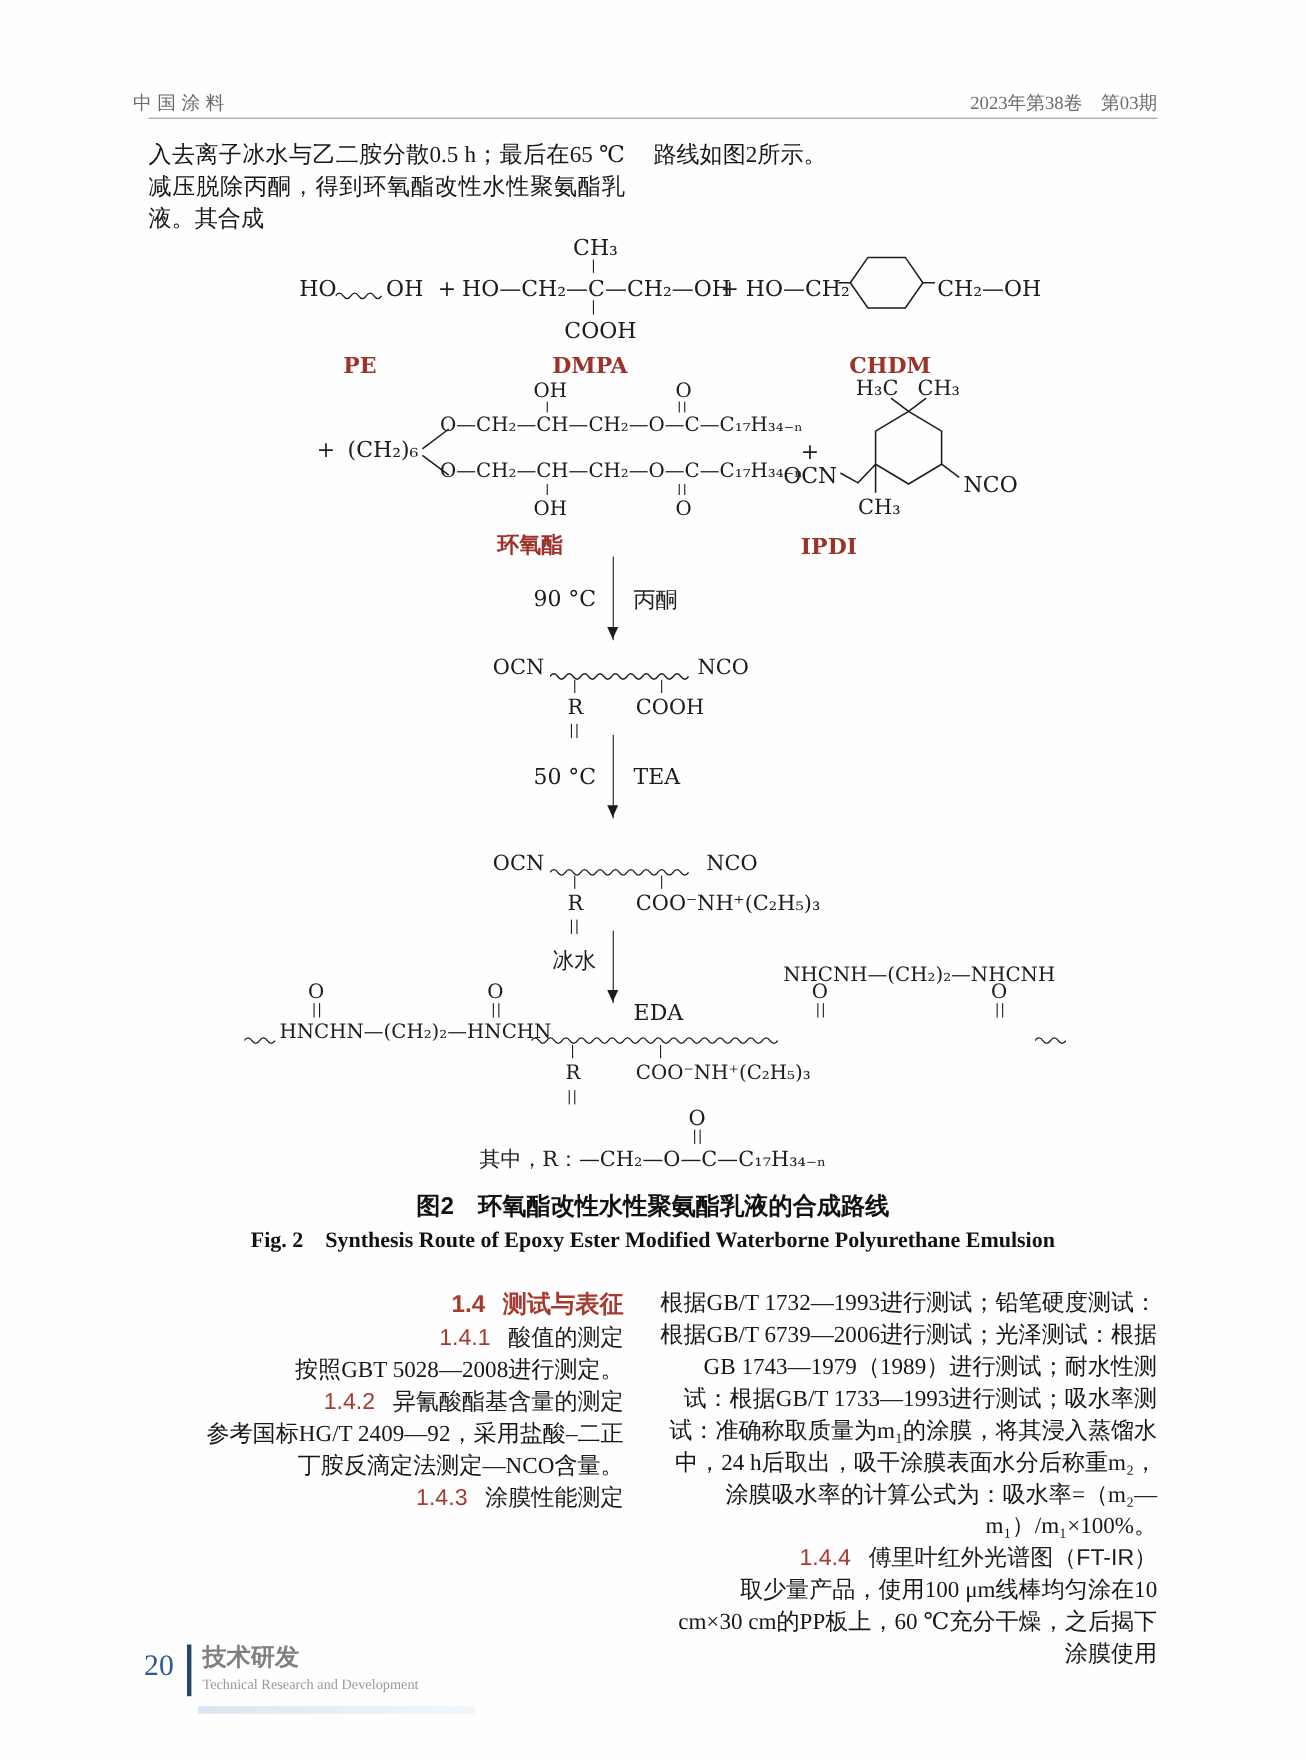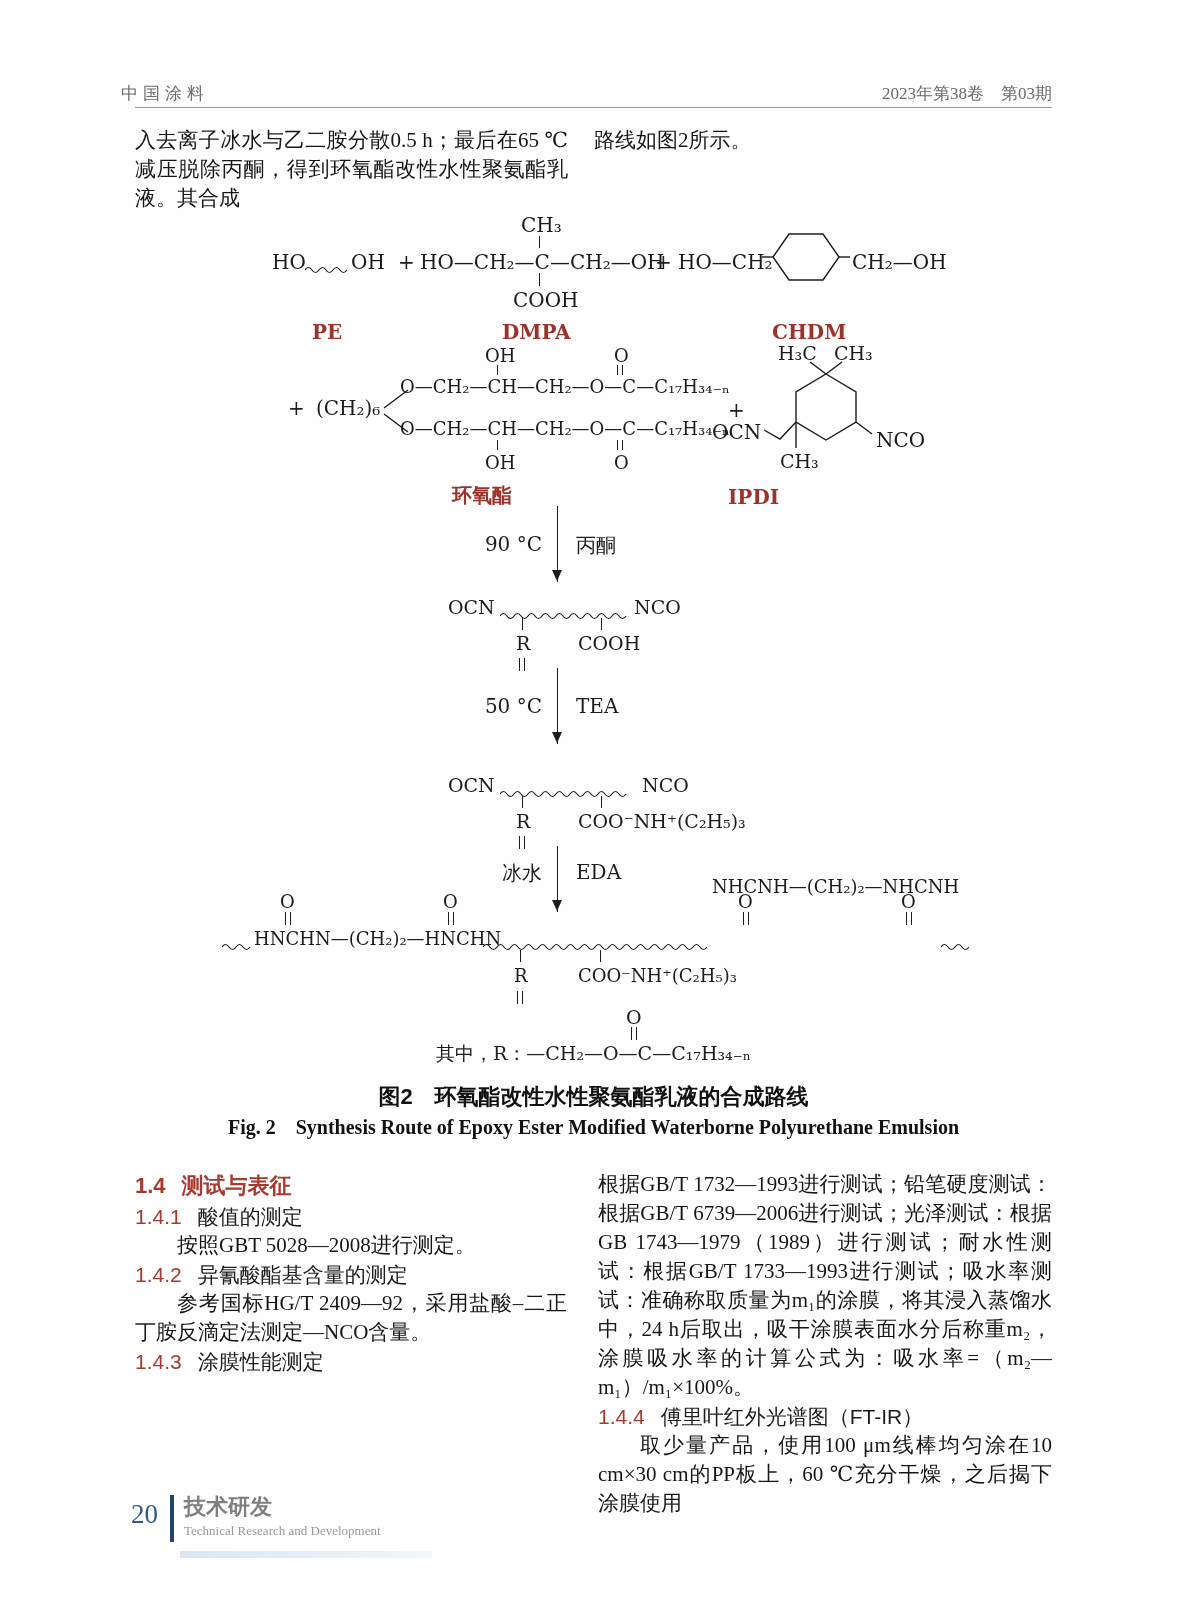--- a/index.html
+++ b/index.html
@@ -3,21 +3,21 @@
 <meta charset="utf-8">
 <style>
   html,body{margin:0;padding:0;background:#ffffff;}
   .page{position:relative;width:1187px;height:1600px;background:#fefefe;overflow:hidden;
         font-family:"Liberation Serif","DejaVu Serif",serif;color:#1c1c1c;}
   
   .hdr{position:absolute;font-size:17px;color:#6b6b6b;font-family:"Liberation Serif","DejaVu Serif",serif;}
   .hdr-rule{position:absolute;left:135px;top:107px;width:917px;height:1px;background:#9a9a9a;}
   
   .col{position:absolute;font-size:21px;line-height:29px;text-align:justify;color:#161616;}
-  .col p{margin:0;}
+  .col p{margin:0;text-align:right;}
   .p-ind{text-indent:2em;}
   .h1{font-family:"Liberation Sans","DejaVu Sans",sans-serif;font-weight:bold;font-size:22px;
       color:#a8392e;line-height:32px;margin:0 0 4px 0;text-align:left;}
   .h1 .ht{margin-left:16px;}
   .h2{font-family:"Liberation Sans","DejaVu Sans",sans-serif;font-size:21px;line-height:29px;margin:0;text-align:left;}
   .h2 .hn{color:#a8392e;}
   .h2 .ht{color:#1c1c1c;margin-left:16px;}
   
   .fx{position:absolute;white-space:nowrap;font-family:"DejaVu Serif","Liberation Serif",serif;
       font-size:20px;color:#1c1c1c;}
@@ -149,21 +149,21 @@
         </svg></span>
     <span class="fx f19" style="left:642px;top:774px;">NCO</span>
     <span class="vb" style="left:522px;top:796px;height:12px;"></span>
     <span class="vb" style="left:601px;top:796px;height:12px;"></span>
     <span class="fx f19" style="left:516px;top:810px;">R</span>
     <span class="fx f19" style="left:578px;top:810px;">COO⁻NH⁺(C₂H₅)₃</span>
     <span class="db" style="left:519px;top:836px;height:13px;"></span>
 
     <span class="arrow" style="left:557px;top:846px;height:66px;"></span>
     <span class="steplbl lblL" style="left:430px;top:860px;">冰水</span>
-    <span class="steplbl" style="left:576px;top:860px;">EDA</span>
+    <span class="steplbl" style="left:576px;top:908px;">EDA</span>
 
     <span class="wave" style="left:222px;top:938px;width:30px;height:10px;"><svg width="30" height="10" xmlns="http://www.w3.org/2000/svg">
           <path d="M0 5 q3.5 -5 7 0 q3.5 5 7 0 q3.5 -5 7 0 q3.5 5 7 0" fill="none" stroke="#1c1c1c" stroke-width="1.2"></path>
         </svg></span>
     <span class="fx f18" style="left:254px;top:928px;">HNCHN—(CH₂)₂—HNCHN</span>
     <span class="wave" style="left:483px;top:938px;width:228px;height:10px;"><svg width="228" height="10" xmlns="http://www.w3.org/2000/svg">
           <path d="M0 5 q3.5 -5 7 0 q3.5 5 7 0 q3.5 -5 7 0 q3.5 5 7 0 q3.5 -5 7 0 q3.5 5 7 0 q3.5 -5 7 0 q3.5 5 7 0 q3.5 -5 7 0 q3.5 5 7 0 q3.5 -5 7 0 q3.5 5 7 0 q3.5 -5 7 0 q3.5 5 7 0 q3.5 -5 7 0 q3.5 5 7 0 q3.5 -5 7 0 q3.5 5 7 0 q3.5 -5 7 0 q3.5 5 7 0 q3.5 -5 7 0 q3.5 5 7 0 q3.5 -5 7 0 q3.5 5 7 0 q3.5 -5 7 0 q3.5 5 7 0 q3.5 -5 7 0 q3.5 5 7 0 q3.5 -5 7 0 q3.5 5 7 0 q3.5 -5 7 0 q3.5 5 7 0" fill="none" stroke="#1c1c1c" stroke-width="1.2"></path>
         </svg></span>
     <span class="fx f18" style="left:712px;top:876px;">NHCNH—(CH₂)₂—NHCNH</span>
     <span class="wave" style="left:941px;top:938px;width:28px;height:10px;"><svg width="28" height="10" xmlns="http://www.w3.org/2000/svg">

